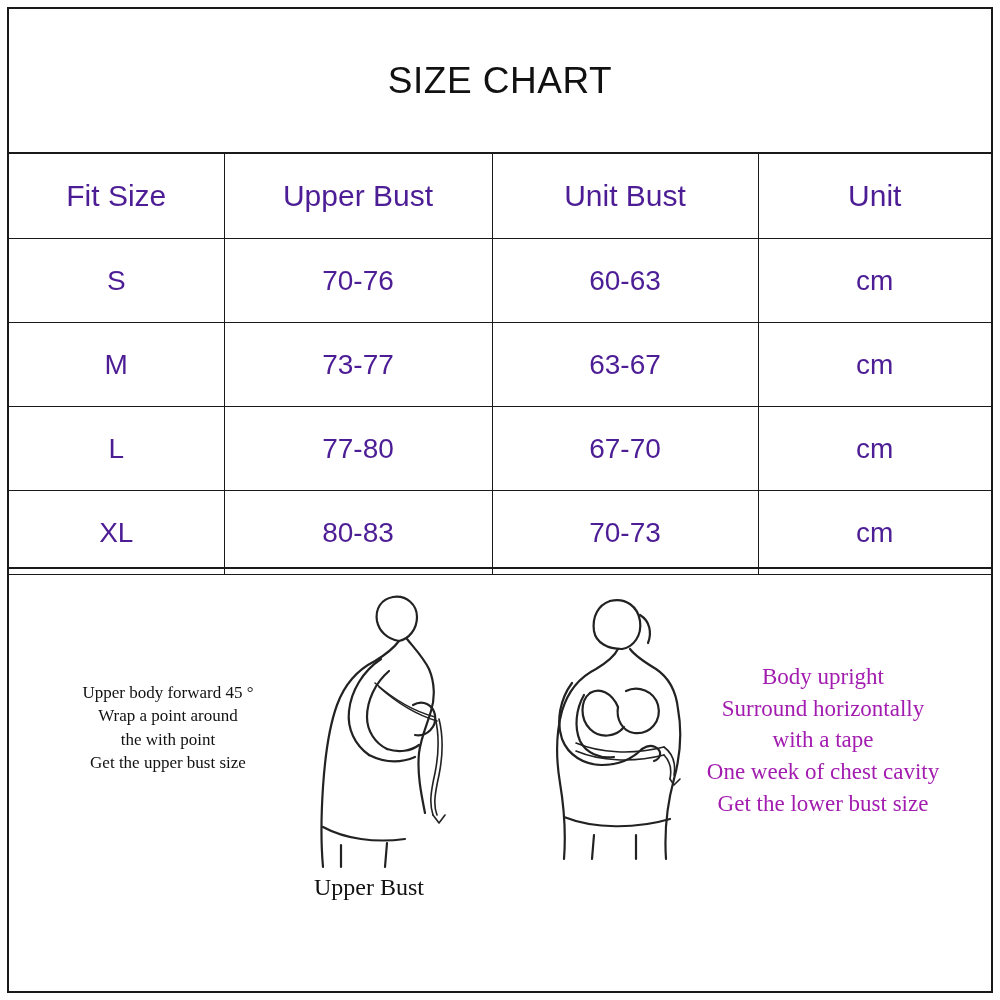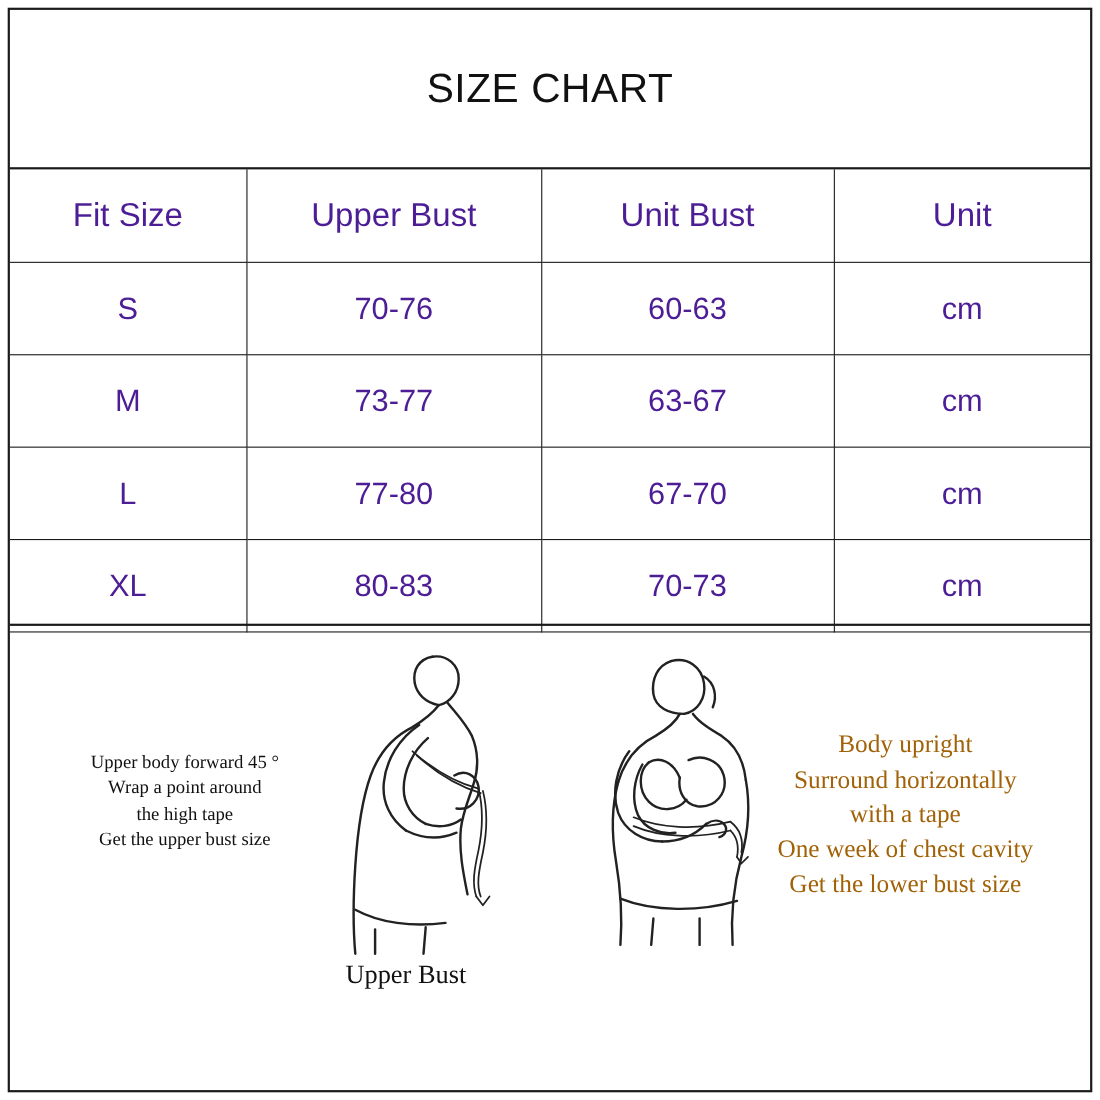--- a/index.html
+++ b/index.html
@@ -106,21 +106,21 @@
   }
   .cap-right {
     position: absolute;
     right: 8px;
     top: 92px;
     width: 320px;
     text-align: center;
     font-family: "Liberation Serif", serif;
     font-size: 23px;
     line-height: 1.38;
-    color: #a16207;
+    color: #a21caf;
   }
   .fig-label {
     position: absolute;
     font-family: "Liberation Serif", serif;
     font-size: 24px;
     color: #111;
     text-align: center;
   }
   .fig-label.left { left: 250px; top: 305px; width: 220px; }
   .fig-label.right { left: 520px; top: 305px; width: 220px; }
@@ -184,21 +184,21 @@
           <td>cm</td>
         </tr>
       </tbody>
     </table>
 
     <div class="illus">
 
       <div class="cap-left">
         <div>Upper body forward 45 °</div>
         <div>Wrap a point around</div>
-        <div>the high tape</div>
+        <div>the with point</div>
         <div>Get the upper bust size</div>
       </div>
 
       <div class="figure left">
         <svg width="210" height="285" viewBox="0 0 210 285" fill="none" stroke="#222" stroke-width="2.2" stroke-linecap="round" stroke-linejoin="round">
 
           <path d="M104 10 C118 8 128 18 128 30 C128 42 120 52 110 54"></path>
           <path d="M104 10 C92 12 86 22 88 34 C90 44 98 52 110 54"></path>
 
           <path d="M110 54 C104 62 96 68 86 74 C70 82 56 96 48 118 C40 140 36 170 34 200 C32 230 32 258 34 280"></path>

